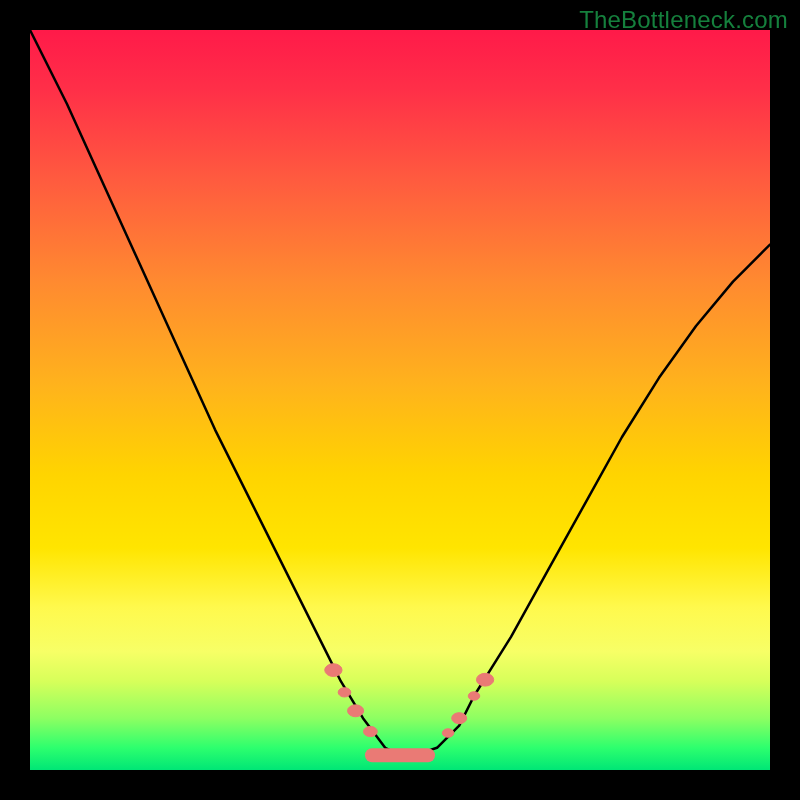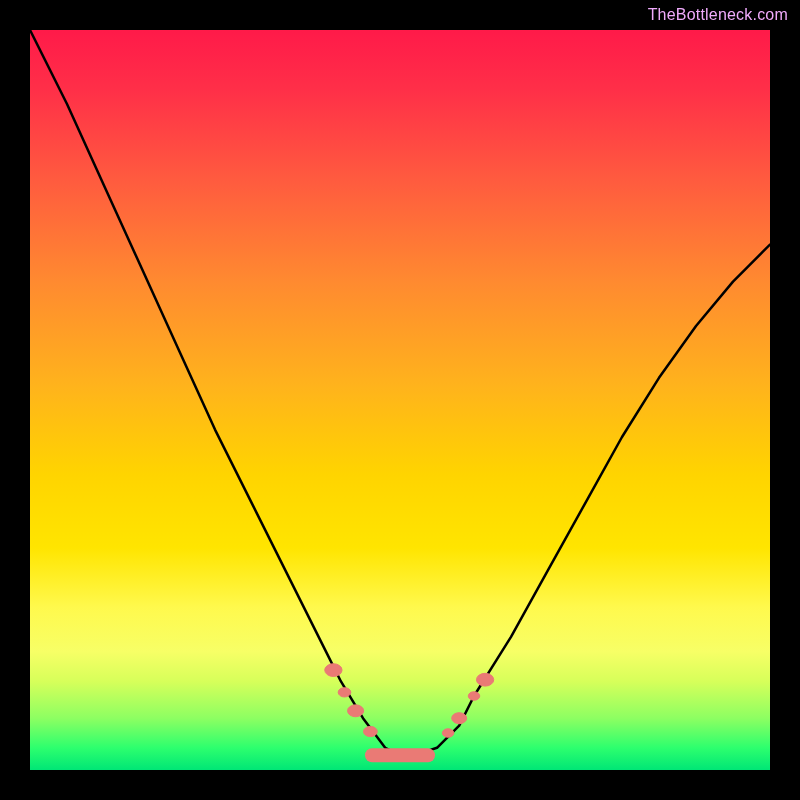--- a/index.html
+++ b/index.html
@@ -62,22 +62,22 @@
   }
   .flat-marker {
     fill: #ea7a75;
     stroke: #ea7a75;
     stroke-width: 0;
   }
   .watermark {
     position: absolute;
     top: 6px;
     right: 12px;
-    color: #f0abfc;
-    font-size: 16px;
+    color: #15803d;
+    font-size: 24px;
     letter-spacing: 0.2px;
     font-weight: 500;
     user-select: none;
   }
 </style>
 </head>
 <body>
 
 <div class="frame">
   <div class="plot">

